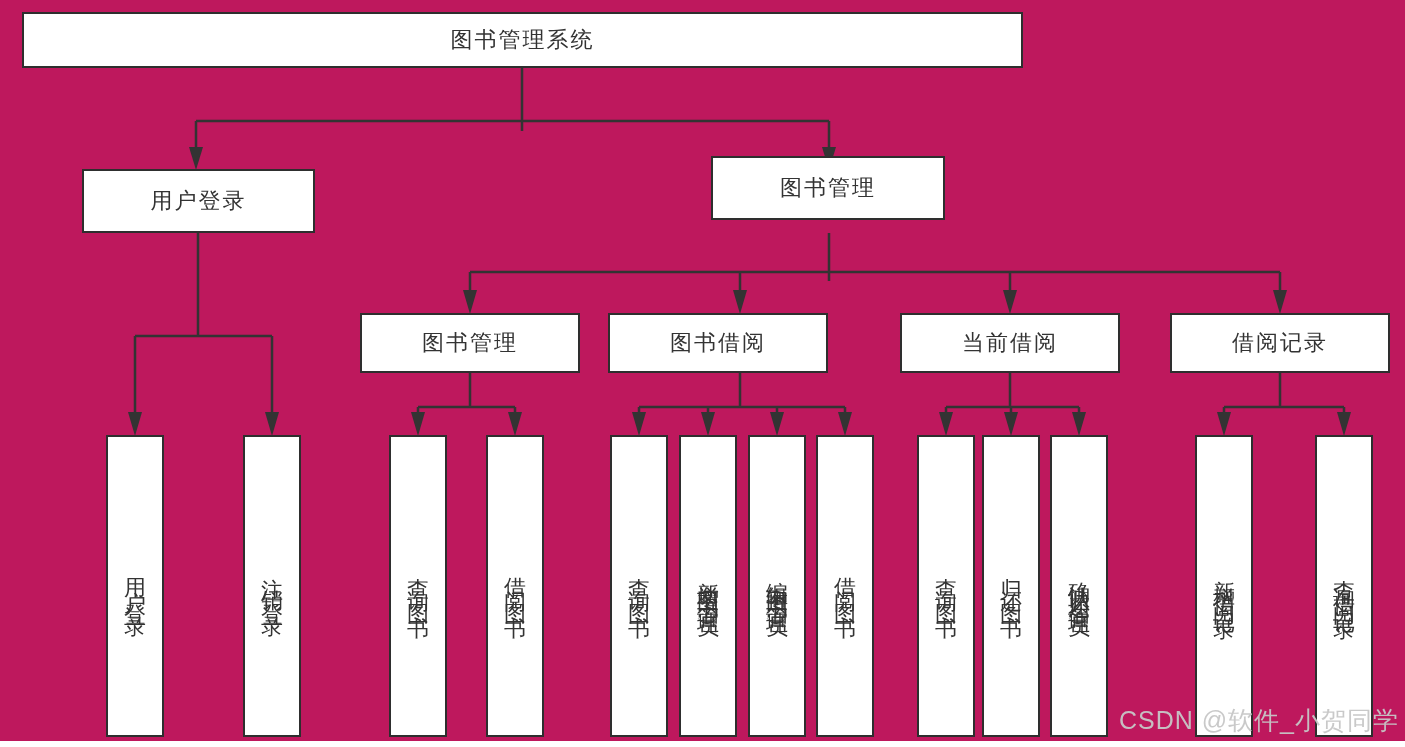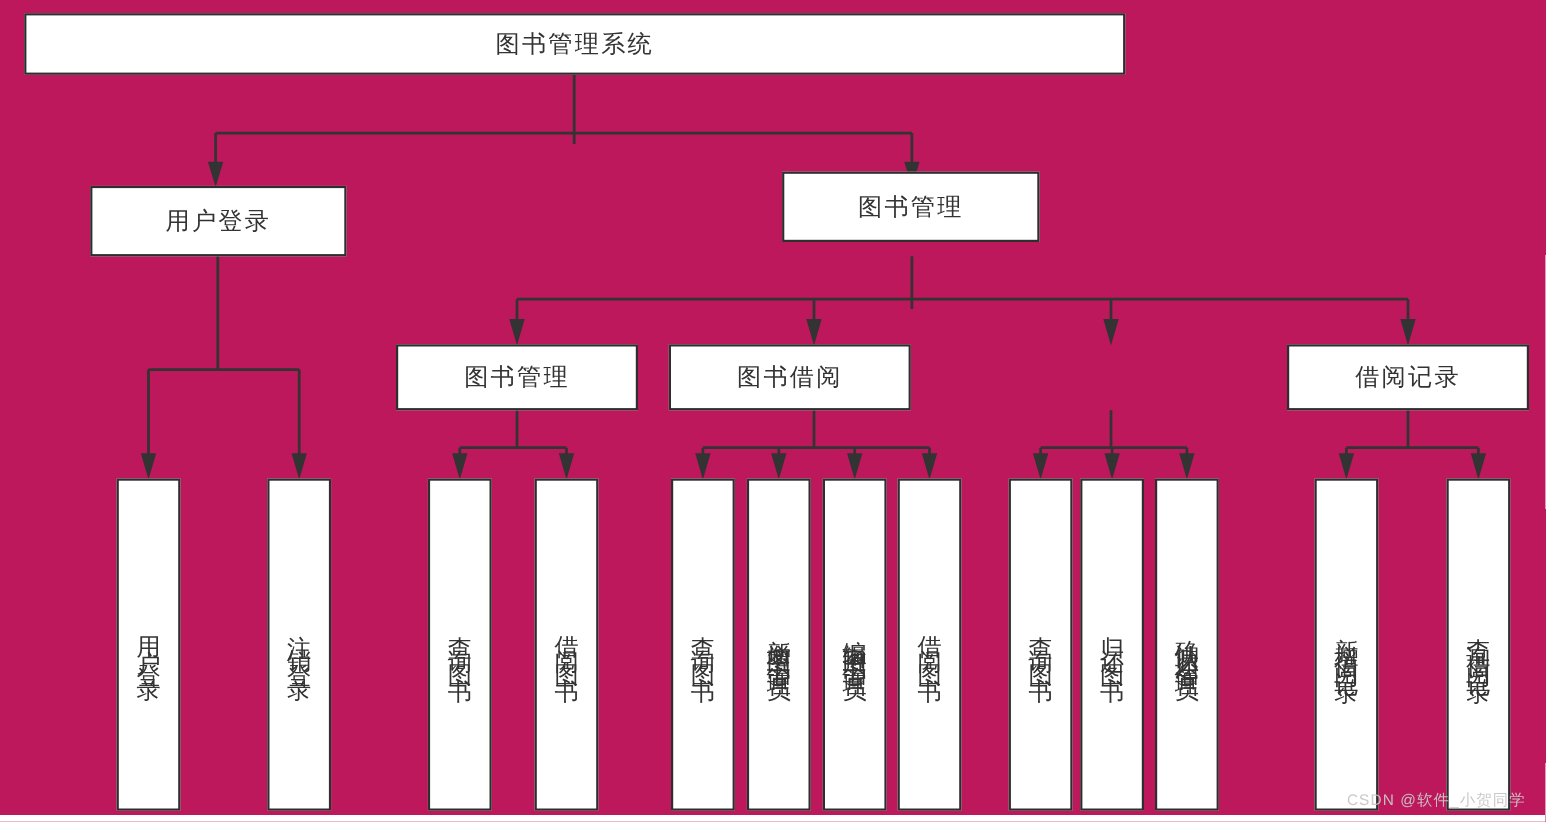--- a/index.html
+++ b/index.html
@@ -30,23 +30,23 @@
   .leaf .vtext{
     writing-mode:vertical-rl;
     text-orientation:mixed;
     white-space:nowrap;
   }
   .leaf--s .vtext{letter-spacing:13px;}
   .leaf--m .vtext{letter-spacing:8px;}
   .leaf--l .vtext{letter-spacing:5px;}
   .watermark{
     position:absolute;
-    right:18px;
+    right:6px;
     bottom:4px;
-    font-size:14px;
+    font-size:25px;
     color:#c7c7c7;
     letter-spacing:1px;
     z-index:3;
     opacity:.95;
     text-align:right;
   }
 </style>
 </head>
 <body>
 
@@ -112,20 +112,23 @@
   <div class="node" style="left:711px;top:156px;width:234px;height:64px">
     <span>图书管理</span>
   </div>
 
   <div class="node" style="left:360px;top:313px;width:220px;height:60px">
     <span>图书管理</span>
   </div>
   <div class="node" style="left:608px;top:313px;width:220px;height:60px">
     <span>图书借阅</span>
   </div>
+  <div class="node" style="left:900px;top:313px;width:220px;height:60px">
+    <span>当前借阅</span>
+  </div>
   <div class="node" style="left:1170px;top:313px;width:220px;height:60px">
     <span>借阅记录</span>
   </div>
 
   <div class="node leaf leaf--s" style="left:106px;top:435px;width:58px;height:302px">
     <span class="vtext">用户登录</span>
   </div>
   <div class="node leaf leaf--s" style="left:243px;top:435px;width:58px;height:302px">
     <span class="vtext">注销登录</span>
   </div>

